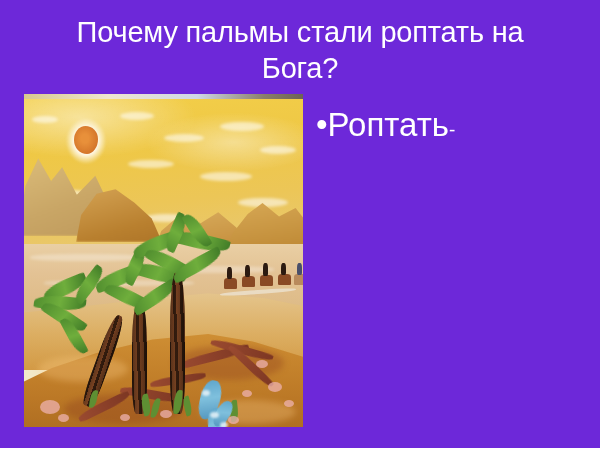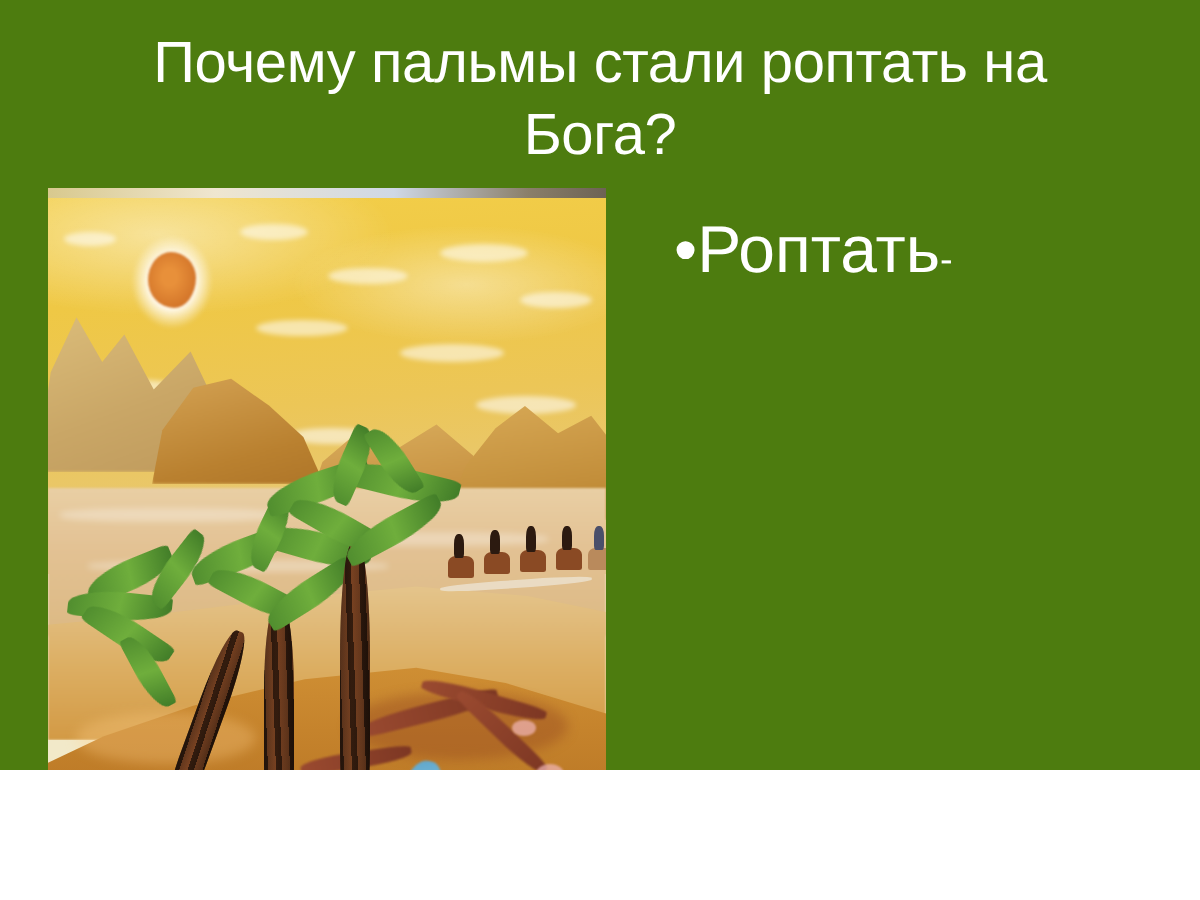--- a/index.html
+++ b/index.html
@@ -9,22 +9,22 @@
   body {
     width: 600px;
     height: 450px;
     overflow: hidden;
     font-family: "Liberation Sans", sans-serif;
   }
 
   #slide {
     position: relative;
     width: 600px;
-    height: 385px;
-    background: #4d7c0f;
+    height: 448px;
+    background: #6d28d9;
     overflow: hidden;
   }
 
   
   #title {
     position: absolute;
     left: 18px;
     top: 14px;
     width: 564px;
     text-align: center;
@@ -251,21 +251,20 @@
     left: 316px;
     top: 106px;
     width: 270px;
     color: #ffffff;
   }
   #lead-line {
     font-size: 33px;
     line-height: 38px;
     font-weight: 400;
     white-space: nowrap;
-    margin-left: 21px;
   }
   #lead-bullet {
     font-size: 33px;
     line-height: 38px;
   }
   #lead-word {
     font-size: 33px;
   }
   #lead-dash {
     font-size: 19px;

